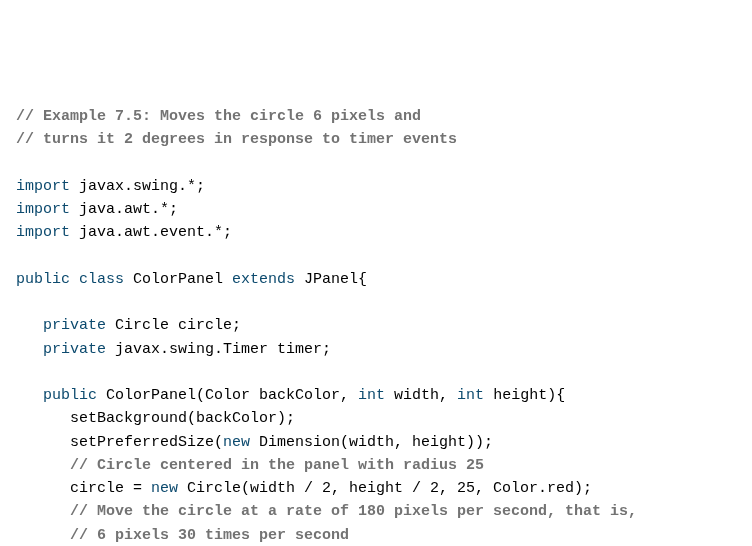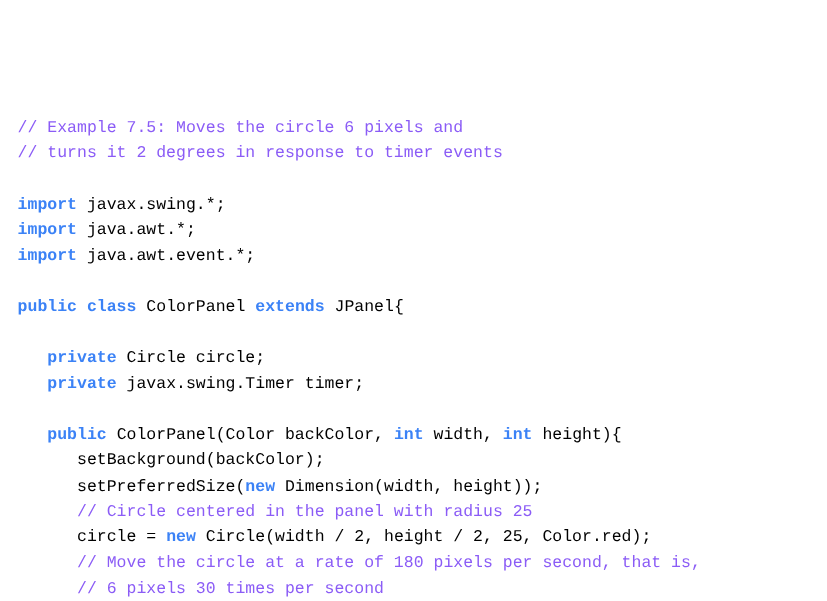--- a/index.html
+++ b/index.html
@@ -8,22 +8,22 @@
     background: #ffffff;
     font-family: "Courier New", Courier, monospace;
     font-size: 15px;
     line-height: 1.55;
     color: #000000;
     white-space: pre;
   }
   .code-line {
     display: block;
   }
-  .kw { color: #3b82f6; font-weight: bold; }
-  .cm { color: #8b5cf6; font-weight: normal; }
+  .kw { color: #0c4a6e; font-weight: normal; }
+  .cm { color: #737373; font-weight: bold; }
 </style>
 </head>
 <body>
 
 
 
 <div id="code-block"><span class="code-line"><span class="cm">// Example 7.5: Moves the circle 6 pixels and</span></span><span class="code-line"><span class="cm">// turns it 2 degrees in response to timer events</span></span><span class="code-line">&nbsp;</span><span class="code-line"><span class="kw">import</span><span> javax.swing.*;</span></span><span class="code-line"><span class="kw">import</span><span> java.awt.*;</span></span><span class="code-line"><span class="kw">import</span><span> java.awt.event.*;</span></span><span class="code-line">&nbsp;</span><span class="code-line"><span class="kw">public class</span><span> ColorPanel </span><span class="kw">extends</span><span> JPanel{</span></span><span class="code-line">&nbsp;</span><span class="code-line"><span>   </span><span class="kw">private</span><span> Circle circle;</span></span><span class="code-line"><span>   </span><span class="kw">private</span><span> javax.swing.Timer timer;</span></span><span class="code-line">&nbsp;</span><span class="code-line"><span>   </span><span class="kw">public</span><span> ColorPanel(Color backColor, </span><span class="kw">int</span><span> width, </span><span class="kw">int</span><span> height){</span></span><span class="code-line"><span>      setBackground(backColor);</span></span><span class="code-line"><span>      setPreferredSize(</span><span class="kw">new</span><span> Dimension(width, height));</span></span><span class="code-line"><span>      </span><span class="cm">// Circle centered in the panel with radius 25</span></span><span class="code-line"><span>      circle = </span><span class="kw">new</span><span> Circle(width / 2, height / 2, 25, Color.red);</span></span><span class="code-line"><span>      </span><span class="cm">// Move the circle at a rate of 180 pixels per second, that is,</span></span><span class="code-line"><span>      </span><span class="cm">// 6 pixels 30 times per second</span></span></div>
 
 
 

